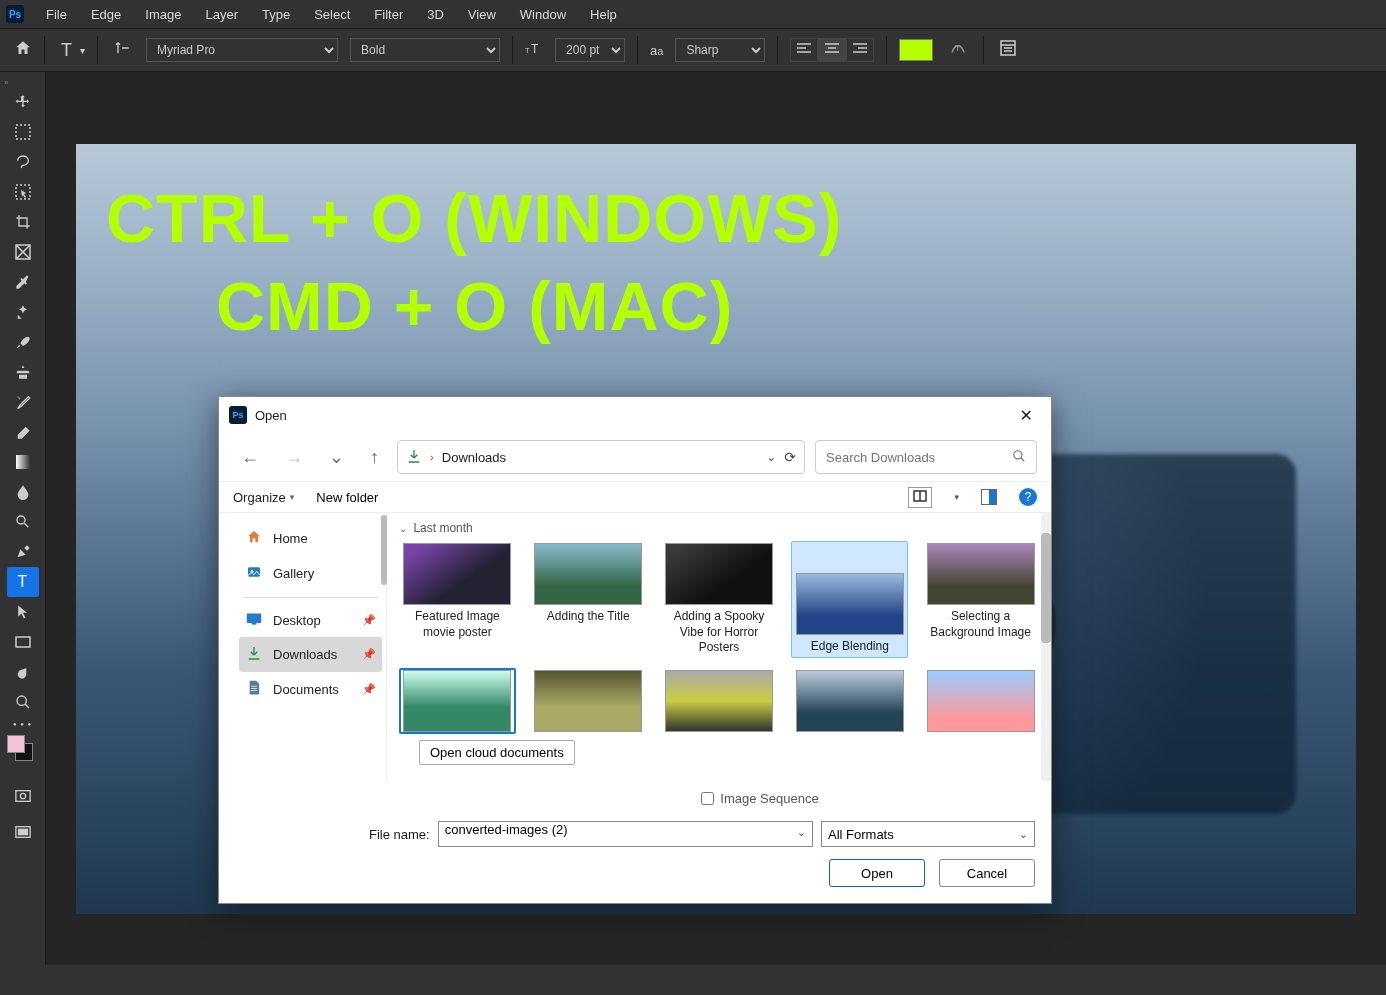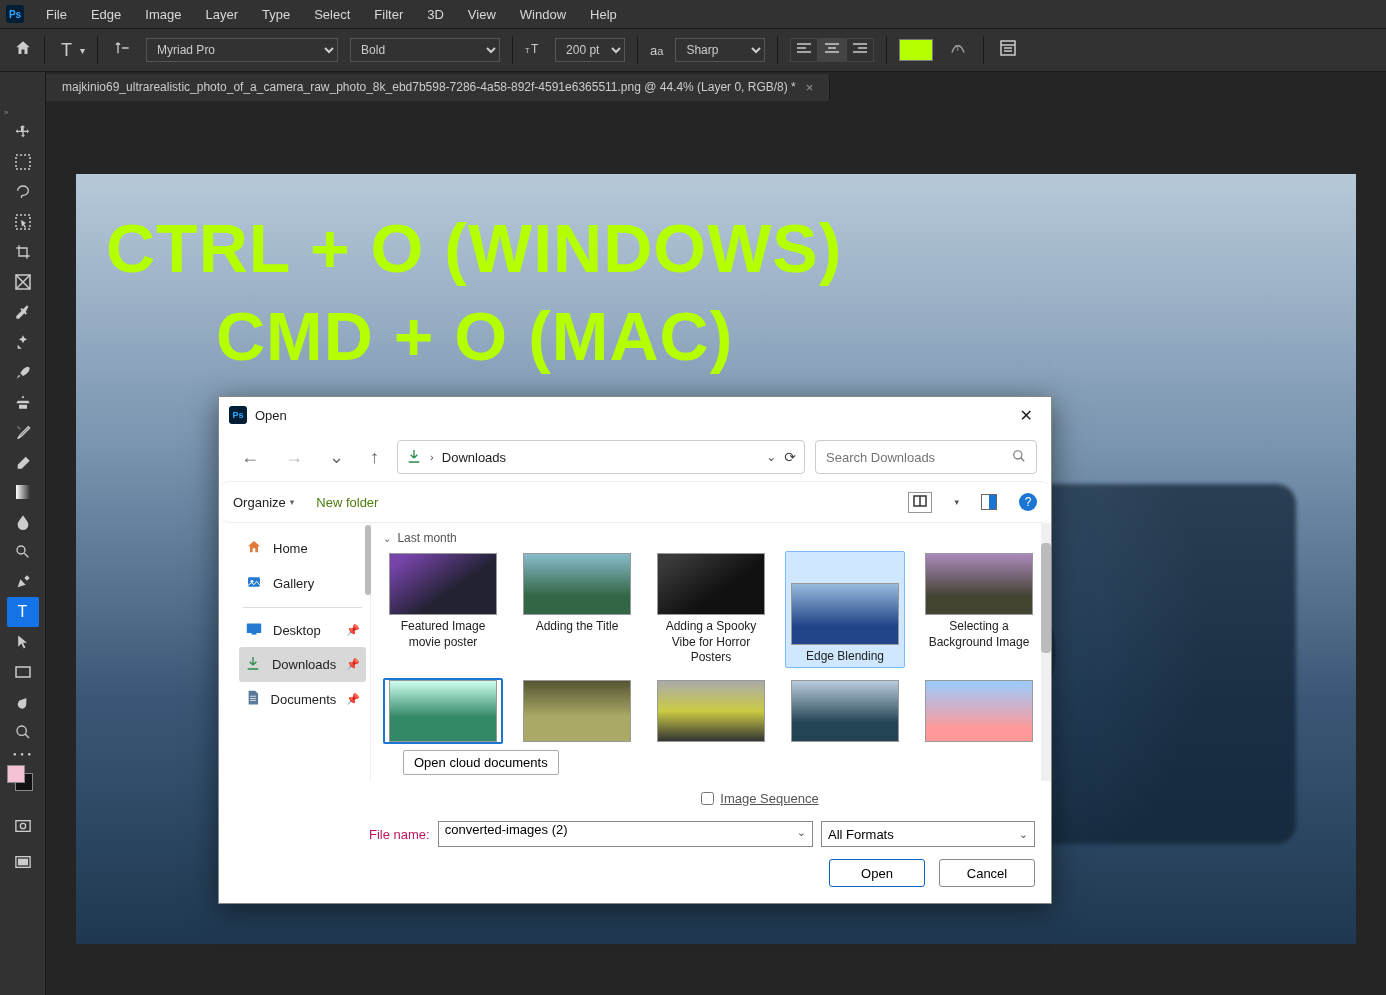--- a/index.html
+++ b/index.html
@@ -72,31 +72,31 @@
 .dlg-nav .path-bar { flex: 1; display: flex; align-items: center; border: 1px solid #ccc; border-radius: 4px; height: 34px; padding: 0 8px; gap: 8px; }
 .dlg-nav .path-bar .path-icon { color: #2a8; }
 .dlg-nav .path-bar .crumb-sep { color: #555; font-size: 11px; }
 .dlg-nav .path-bar .crumb { color: #222; }
 .dlg-nav .path-bar .spacer { flex: 1; }
 .dlg-nav .path-bar .drop { color: #555; font-size: 12px; }
 .dlg-nav .path-bar .refresh { color: #444; font-size: 14px; }
 .dlg-nav .search-box { width: 222px; border: 1px solid #ccc; border-radius: 4px; height: 34px; display: flex; align-items: center; padding: 0 10px; color: #888; gap: 4px; }
 .dlg-nav .search-box input { border: none; outline: none; flex: 1; font-size: 13px; color: #222; }
 
-.dlg-toolbar { height: 42px; display: flex; align-items: center; padding: 0 14px; gap: 22px; border-bottom: 1px solid #eee; border-top: 1px solid #eee; border-radius: 10px; }
+.dlg-toolbar { height: 32px; display: flex; align-items: center; padding: 0 14px; gap: 22px; border-bottom: 1px solid #eee; border-top: 1px solid #eee; }
 .dlg-toolbar .org-btn { color: #222; display: flex; align-items: center; gap: 4px; }
 .dlg-toolbar .org-btn::after { content: "▾"; font-size: 9px; color: #666; }
-.dlg-toolbar .newfolder-btn { color: #4d7c0f; }
+.dlg-toolbar .newfolder-btn { color: #000000; }
 .dlg-toolbar .spacer { flex: 1; }
 .dlg-toolbar .view-btn { border: 1px solid #999; padding: 2px 4px; font-size: 13px; }
 .dlg-toolbar .preview-btn { width: 16px; height: 16px; border: 1px solid #666; display:inline-block; background: linear-gradient(90deg, #fff 50%, #1976d2 50%); }
 .dlg-toolbar .help-btn { width: 18px; height: 18px; border-radius: 50%; background: #1976d2; color: #fff; font-size: 12px; display: flex; align-items: center; justify-content: center; }
 
 .dlg-body { flex: 1; display: flex; overflow: hidden; }
-.dlg-sidebar { width: 152px; padding: 8px 4px 8px 20px; display: flex; flex-direction: column; gap: 0; border-right: 1px solid #eee; }
+.dlg-sidebar { width: 168px; padding: 8px 4px 8px 20px; display: flex; flex-direction: column; gap: 0; border-right: 1px solid #eee; }
 .dlg-sidebar .side-item { display: flex; align-items: center; gap: 10px; padding: 8px 6px; color: #222; border-radius: 3px; }
 .dlg-sidebar .side-item.active { background: #d8d8d8; }
 .dlg-sidebar .side-item .side-icon { width: 18px; text-align: center; font-size: 15px; }
 .dlg-sidebar .side-item .pin { margin-left: auto; color: #888; font-size: 11px; }
 .dlg-sidebar hr { border: none; border-top: 1px solid #ddd; margin: 6px 4px; }
 
 .dlg-files { flex: 1; overflow-y: auto; padding: 8px 12px 0 12px; position: relative; }
 .group-header { display: flex; align-items: center; gap: 6px; color: #555; font-size: 12px; margin-bottom: 6px; }
 .group-header .caret { color: #666; font-size: 10px; }
 .file-grid { display: grid; grid-template-columns: repeat(5, 1fr); gap: 10px 14px; }
@@ -114,25 +114,25 @@
 .thumb-h { background: linear-gradient(180deg, #553 0%, #aa6 60%); }
 .thumb-i { background: linear-gradient(180deg, #aaa 0%, #cc4 50%, #333 100%); }
 .thumb-j { background: linear-gradient(180deg, #bcd 0%, #245 70%); }
 .thumb-k { background: linear-gradient(180deg, #9cf 0%, #f99 80%); }
 
 .cloud-btn-row { margin-top: 6px; }
 .cloud-btn { border: 1px solid #aaa; background: #fff; padding: 4px 10px; font-size: 13px; border-radius: 2px; margin-left: 20px; }
 
 .dlg-footer-upper { height: 34px; display: flex; align-items: center; justify-content: center; gap: 6px; font-size: 13px; color: #555; }
 .dlg-footer-upper input[type=checkbox] { }
-.dlg-footer-upper .img-seq { margin-left: 250px; display: flex; align-items: center; gap: 6px; text-decoration: underline; }
+.dlg-footer-upper .img-seq { margin-left: 250px; display: flex; align-items: center; gap: 6px; }
 
 .dlg-footer { padding: 6px 16px 16px 16px; display: flex; flex-direction: column; gap: 12px; }
 .fname-row { display: flex; align-items: center; gap: 8px; }
-.fname-row label { color: #be185d; }
+.fname-row label { color: #0f172a; }
 .fname-row .fname-input { flex: 1; border: 1px solid #888; height: 26px; padding: 0 6px; font-size: 13px; background: #fff; position: relative; }
 .fname-row .fname-input .drop { position: absolute; right: 6px; top: 4px; color: #555; font-size: 11px; }
 .fname-row .formats { width: 214px; border: 1px solid #888; height: 26px; padding: 0 6px; font-size: 13px; display: flex; align-items: center; position: relative; }
 .fname-row .formats .drop { position: absolute; right: 6px; color: #555; font-size: 11px; }
 .btn-row { display: flex; justify-content: flex-end; gap: 14px; }
 .btn-row button { width: 96px; height: 28px; border: 1px solid #888; background: #fff; font-size: 13px; border-radius: 3px; }
 .btn-row button.primary { border: 1px solid #0a64c2; }
 
 
 .files-scroll-track { position: absolute; right: 0; top: 0; width: 10px; height: 100%; background: #f0f0f0; }
@@ -233,26 +233,20 @@
         <rect x="1" y="1" width="14" height="14"></rect>
         <line x1="1" y1="5" x2="15" y2="5"></line>
         <line x1="4" y1="8" x2="12" y2="8"></line>
         <line x1="4" y1="11" x2="12" y2="11"></line>
       </svg>
   </span>
 </div>
 
 <div class="tabbar-row">
   <div class="tabbar-handle"></div>
-  <div class="tabbar">
-    <div class="tab">
-      <span>majkinio69_ultrarealistic_photo_of_a_camera_raw_photo_8k_ebd7b598-7286-4a58-892f-4591e6365511.png @ 44.4% (Layer 0, RGB/8) *</span>
-      <span class="close">×</span>
-    </div>
-  </div>
 </div>
 
 <div class="workspace">
 
   <div class="toolbar">
     <div style="color:#888;font-size:8px;align-self:flex-start;margin-left:4px">»</div>
     <div class="tool">
         <svg width="16" height="16" viewBox="0 0 24 24" fill="#ccc">
           <path d="M12 2l3 3h-2v5h5V8l3 3-3 3v-2h-5v5h2l-3 3-3-3h2v-5H4v2l-3-3 3-3v2h5V5H7z"></path>
         </svg>

